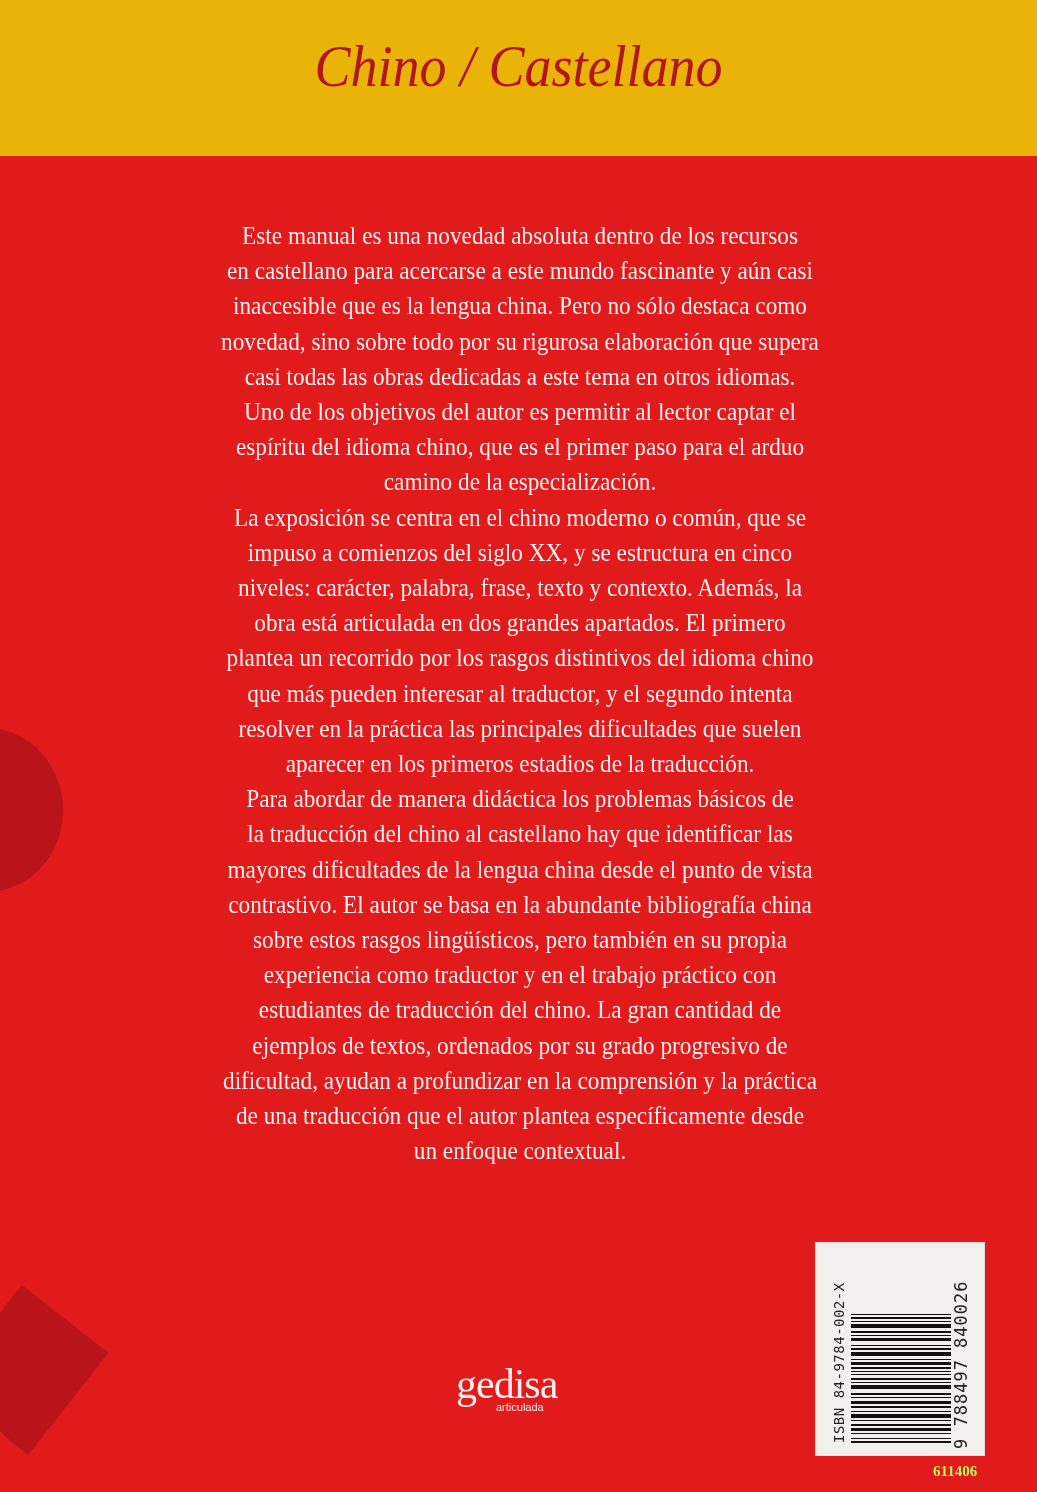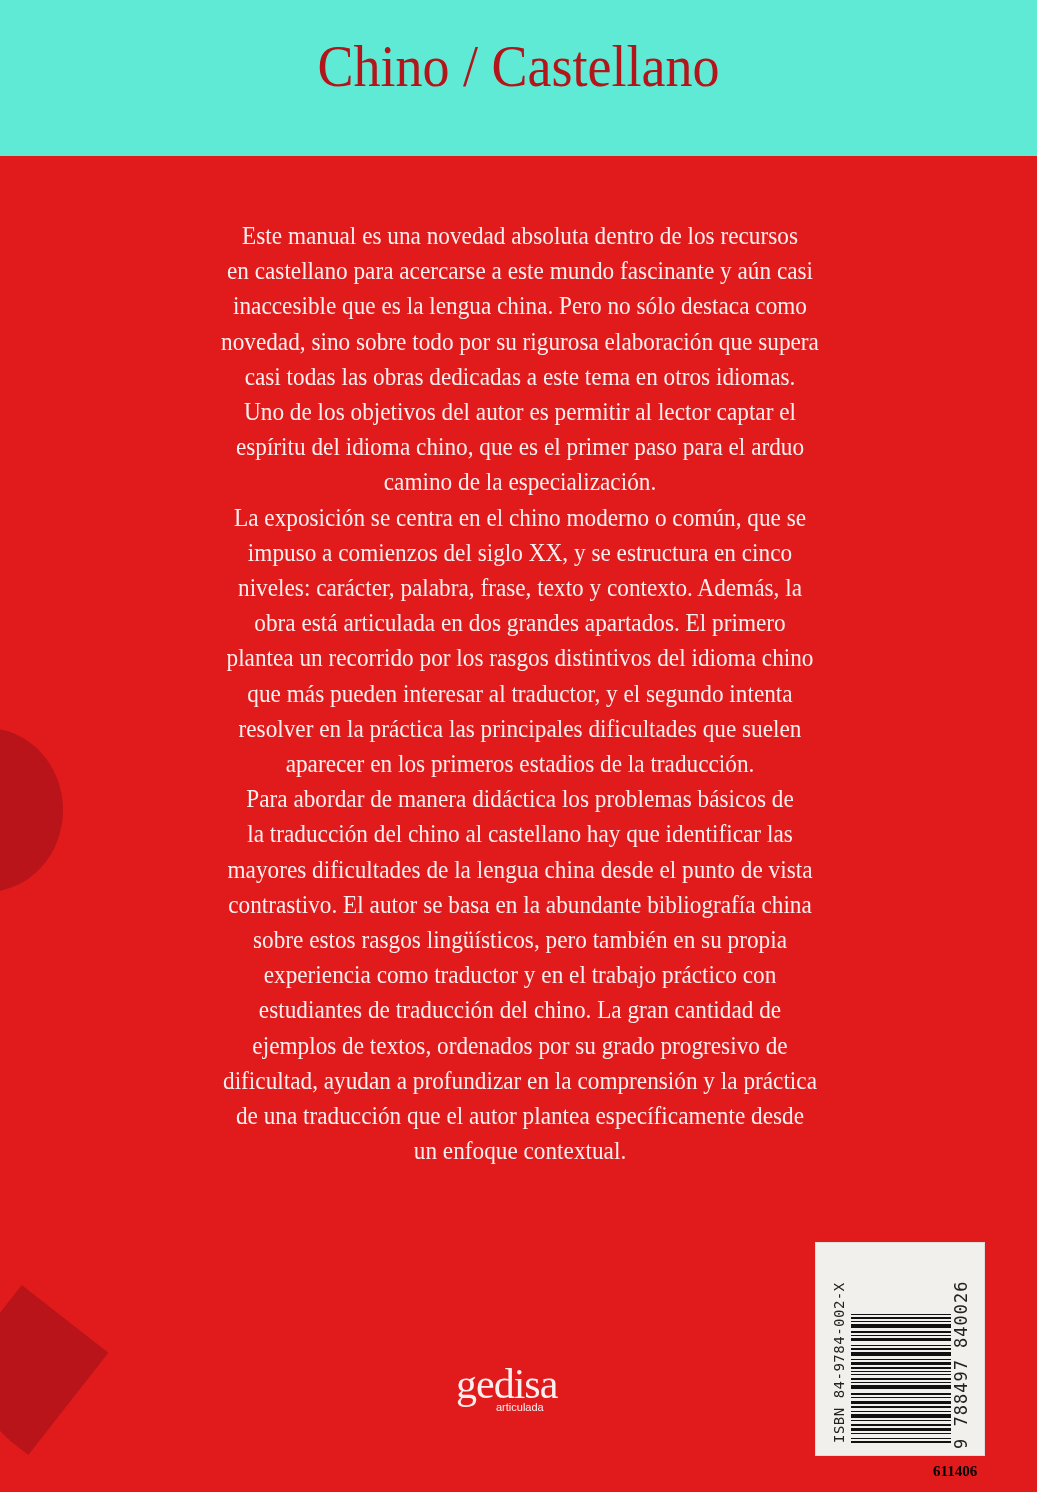--- a/index.html
+++ b/index.html
@@ -12,21 +12,22 @@
       position: relative;
       overflow: hidden;
       background: #e11b1c;
       font-family: "Liberation Serif", "DejaVu Serif", serif;
     }
     .top-band {
       position: absolute;
       left: 0; top: 0;
       width: 1037px;
       height: 156px;
-      background: #5eead4;
+      background: #eab308;
+      font-style: italic;
     }
     .title {
       position: absolute;
       left: 0; top: 36px;
       width: 1037px;
       text-align: center;
       color: #b2161a;
       font-size: 60px;
       letter-spacing: 0px;
       transform: scaleX(0.9);
@@ -129,21 +130,21 @@
       font-family: "DejaVu Sans Mono", "Liberation Mono", monospace;
       font-size: 17px;
       color: #222;
       letter-spacing: 1px;
       white-space: nowrap;
     }
     .code-number {
       position: absolute;
       left: 933px;
       top: 1463px;
-      color: #000000;
+      color: #bef264;
       font-weight: bold;
       font-size: 15px;
       font-family: "Liberation Serif", serif;
     }
     .logo {
       position: absolute;
       left: 456px;
       top: 1364px;
       width: 130px;
       text-align: left;

